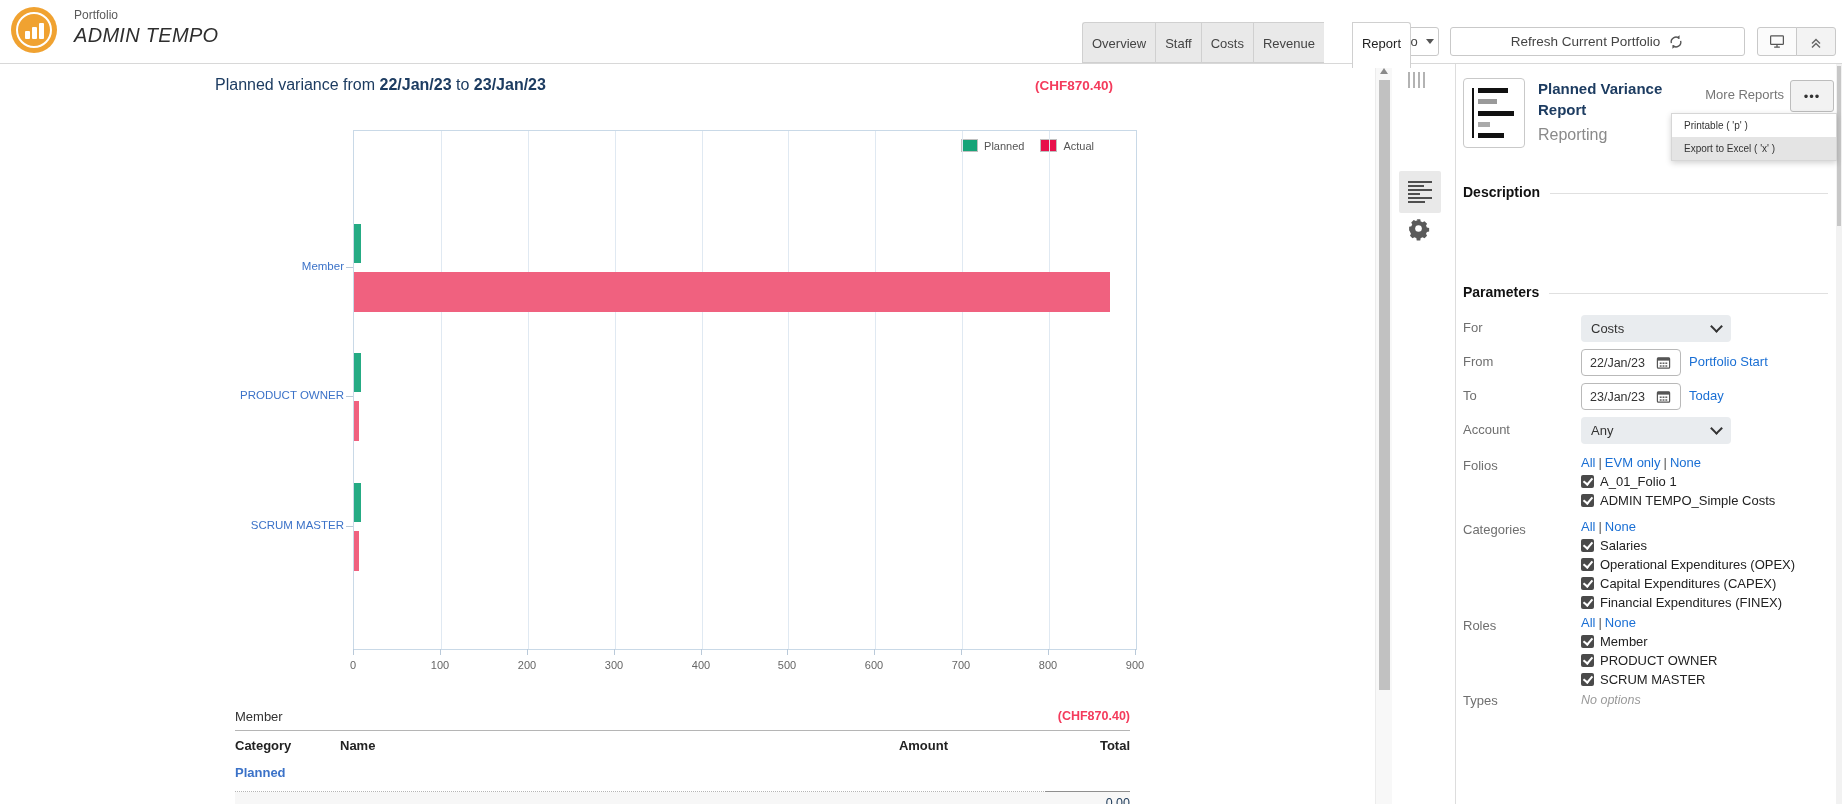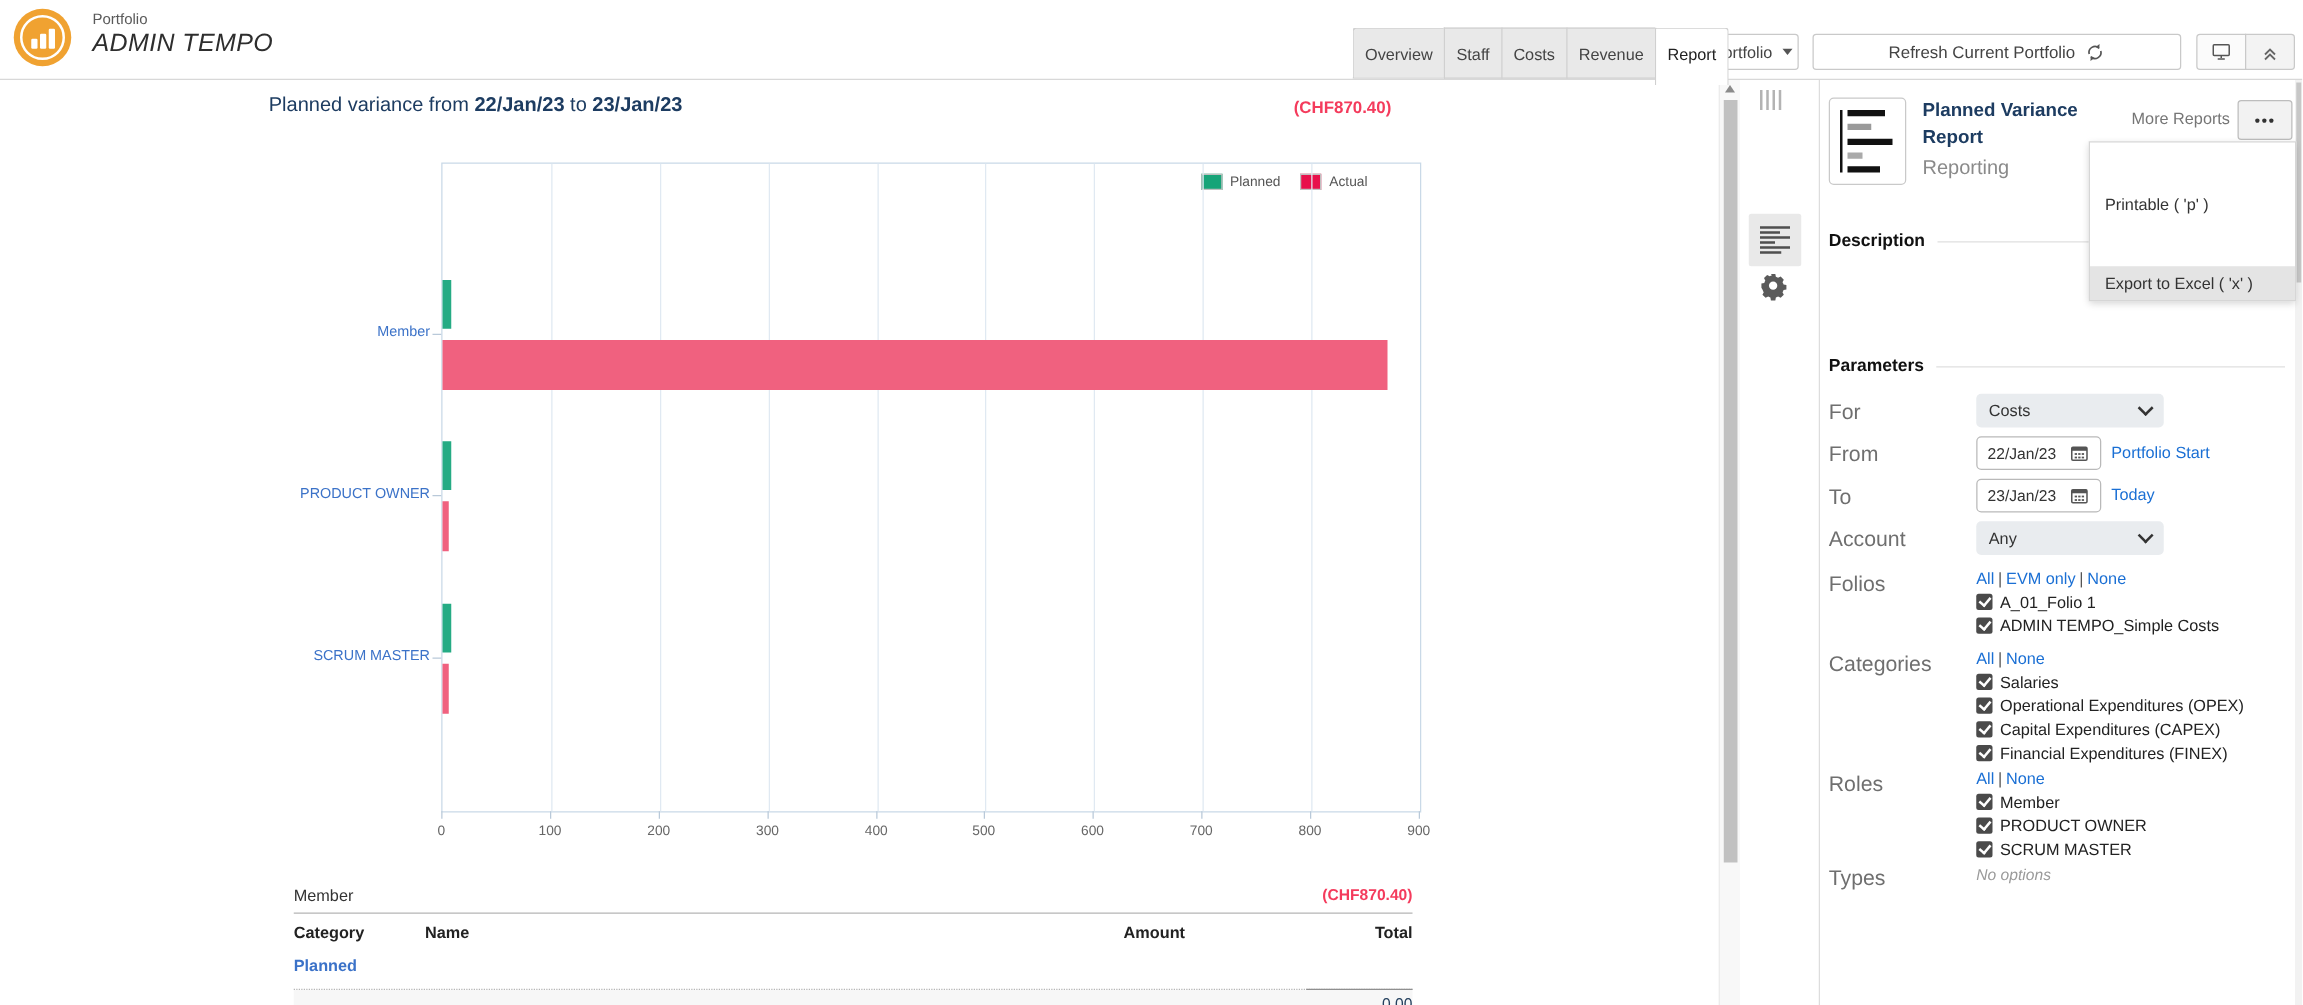--- a/index.html
+++ b/index.html
@@ -12,21 +12,21 @@
   .logo-bar{position:absolute;background:#fff;border-radius:1px;bottom:14px;}
   .lb1{left:14px;width:5px;height:8px;}
   .lb2{left:21px;width:5px;height:12px;}
   .lb3{left:28px;width:5px;height:16px;}
   .app-subtitle{position:absolute;left:74px;top:8px;font-size:12px;color:#5a5a5a;}
   .app-title{position:absolute;left:74px;top:24px;font-size:20px;color:#2e2e2e;letter-spacing:.3px;font-style:italic;}
   .tab-bar{position:absolute;left:1082px;top:22px;display:flex;align-items:flex-start;z-index:3;}
   .tab{height:41px;line-height:41px;padding:0 9px;background:#e9e9e9;border:1px solid #d0d0d0;border-right:none;
        font-size:13px;color:#444;cursor:pointer;box-sizing:border-box;}
   .tab:first-child{border-top-left-radius:3px;}
-  .tab:last-child{border-right:1px solid #d0d0d0;border-top-right-radius:3px;}
+  .tab:last-child{border-right:1px solid #d0d0d0;border-top-right-radius:3px;margin-left:28px;}
   .tab.active{background:#fff;height:46px;border-bottom:none;color:#222;}
   .btn{position:absolute;top:27px;height:29px;display:flex;align-items:center;justify-content:center;gap:8px;
        border:1px solid #c9c9c9;border-radius:3px;background:#fff;font-size:13px;color:#444;box-sizing:border-box;cursor:pointer;}
   .btn-portfolio{left:1365px;width:74px;}
   .caret{width:0;height:0;border-left:4px solid transparent;border-right:4px solid transparent;border-top:5px solid #555;}
   .btn-refresh{left:1450px;width:295px;font-size:13.5px;}
   .icon-group{position:absolute;left:1757px;top:27px;display:flex;}
   .icon-btn{width:40px;height:29px;border:1px solid #c9c9c9;background:#fbfbfb;display:flex;align-items:center;justify-content:center;box-sizing:border-box;cursor:pointer;}
   .icon-btn:first-child{border-top-left-radius:3px;border-bottom-left-radius:3px;}
   .icon-btn+.icon-btn{margin-left:-1px;border-top-right-radius:3px;border-bottom-right-radius:3px;background:#f3f3f3;}
@@ -77,29 +77,29 @@
   .panel{position:absolute;left:1455px;top:63px;width:381px;height:741px;background:#fff;border-left:1px solid #ddd;box-sizing:border-box;}
   .ricon{position:absolute;left:7px;top:15px;width:62px;height:70px;border:1px solid #c9c9c9;border-radius:4px;box-sizing:border-box;padding:9px 8px;}
   .ricon-inner{position:relative;height:100%;border-left:2px solid #111;padding-left:4px;display:flex;flex-direction:column;justify-content:space-between;}
   .ricon-inner span{display:block;height:5px;}
   .rtitle2{position:absolute;left:82px;top:15px;width:160px;font-size:15px;font-weight:bold;color:#1d3c61;line-height:21px;}
   .rcat{position:absolute;left:82px;top:63px;font-size:16px;color:#8a8a8a;}
   .more-lbl{position:absolute;left:242px;top:24px;width:86px;font-size:13px;color:#767676;text-align:right;}
   .more-btn{position:absolute;left:334px;top:17px;width:44px;height:32px;border:1px solid #bdbdbd;border-radius:3px;background:#f2f2f2;
             display:flex;align-items:center;justify-content:center;font-size:13px;letter-spacing:1px;color:#333;cursor:pointer;box-sizing:border-box;}
   .menu{position:absolute;left:215px;top:50px;width:164px;background:#fff;border:1px solid #d6d6d6;box-shadow:0 2px 6px rgba(0,0,0,.18);z-index:6;}
-  .menu-item{padding:6px 12px;font-size:13px;color:#333;cursor:pointer;white-space:nowrap;margin-top:36px;}
+  .menu-item{padding:6px 12px;font-size:10px;color:#333;cursor:pointer;white-space:nowrap;}
   .menu-item.hl{background:#e4e4e4;}
   .sec-head{position:absolute;left:7px;width:365px;display:flex;align-items:center;gap:10px;font-size:14px;font-weight:bold;color:#111;}
   .sec-head .rule{flex:1;height:1px;background:#e0e0e0;margin-top:3px;}
   #desc-head{top:121px;}
   #param-head{top:221px;}
   .desc-text{position:absolute;left:15px;top:146px;width:352px;font-size:12.5px;color:#414141;line-height:1.55;}
   .prow{position:absolute;left:7px;display:flex;}
-  .plabel{width:118px;font-size:17px;color:#6f6f6f;padding-top:5px;}
+  .plabel{width:118px;font-size:13px;color:#6f6f6f;padding-top:5px;}
   #row-for{top:252px;} #row-from{top:286px;} #row-to{top:320px;} #row-account{top:354px;}
   #row-folios{top:390px;} #row-categories{top:454px;} #row-roles{top:550px;} #row-types{top:625px;}
   .sel{width:150px;height:27px;background:#e9ecef;border-radius:4px;display:flex;align-items:center;justify-content:space-between;
        padding:0 10px;box-sizing:border-box;font-size:13px;color:#333;cursor:pointer;}
   .chev{width:7px;height:7px;border-right:2px solid #333;border-bottom:2px solid #333;transform:rotate(45deg);margin-top:-4px;}
   .datebox{width:100px;height:27px;border:1px solid #b9b9b9;border-radius:4px;background:#fff;display:flex;align-items:center;box-sizing:border-box;cursor:text;}
   .datebox input{border:none;outline:none;width:64px;padding:0 0 0 8px;font-size:12.5px;color:#333;font-family:inherit;background:transparent;}
   .cal{margin-left:2px;cursor:pointer;display:flex;}
   .plink{font-size:13px;color:#1a6fd4;cursor:pointer;margin-left:8px;padding-top:5px;white-space:nowrap;}
   .opt-row{font-size:13px;padding-top:2px;}

